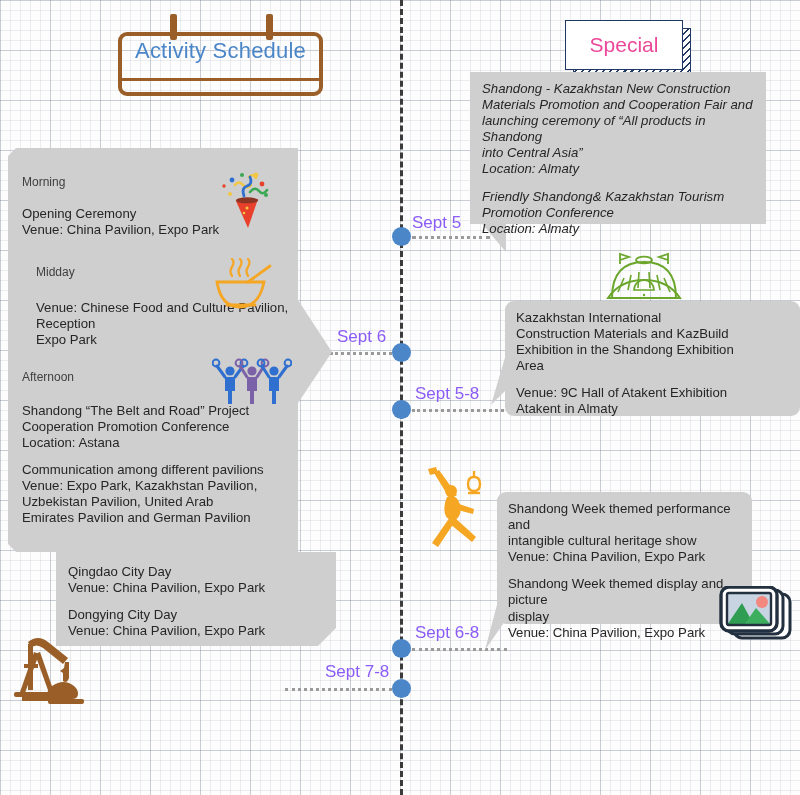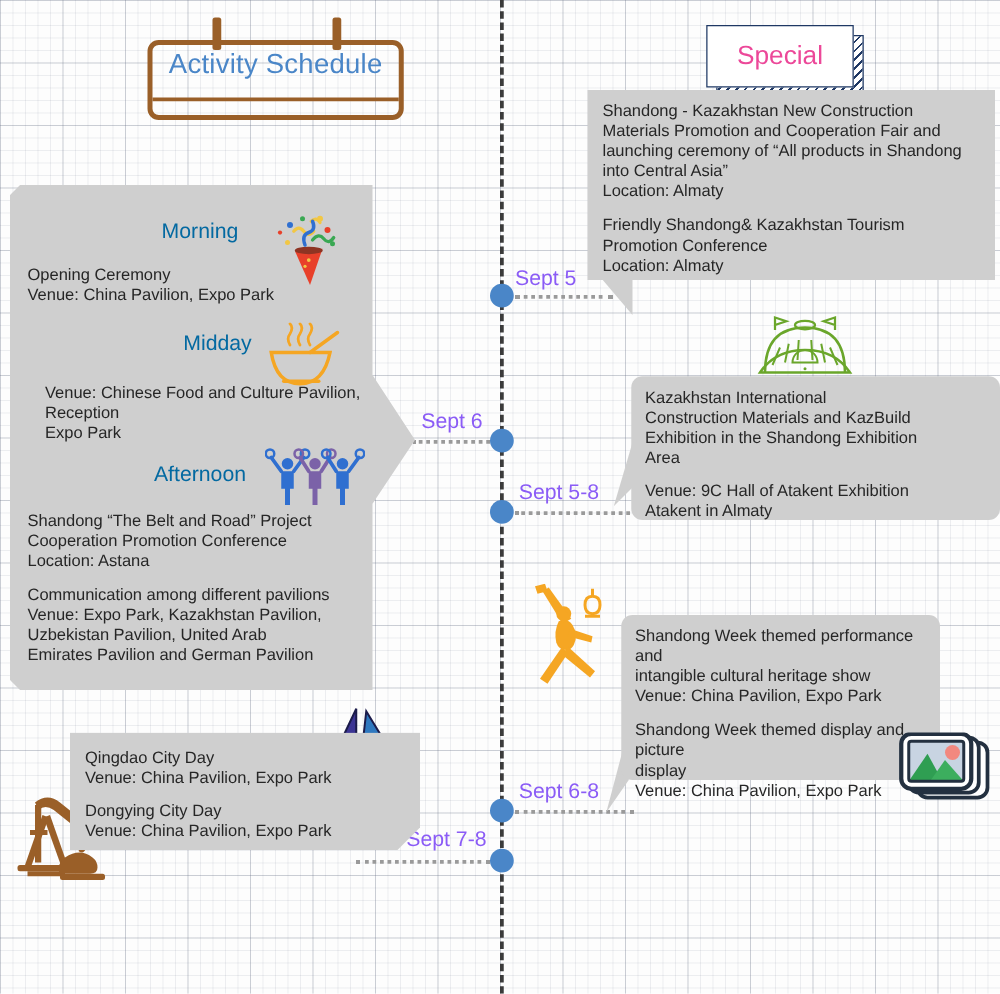--- a/index.html
+++ b/index.html
@@ -66,21 +66,21 @@
 
   
   #left-panel{
     left:8px;top:148px;width:324px;height:404px;
     background:#cfcfcf;
     -webkit-clip-path:polygon(0 8px,0 396px,8px 404px,290px 404px,290px 255px,324px 204px,290px 152px,290px 0,8px 0);
     clip-path:polygon(0 8px,0 396px,8px 404px,290px 404px,290px 255px,324px 204px,290px 152px,290px 0,8px 0);
     border-radius:8px;
   }
   #left-panel .pad{position:absolute;left:14px;top:0;width:276px;}
-  .slot-head{text-align:center;font-size:17px;color:#0369a1;margin:0;}
+  .slot-head{text-align:left;font-size:12px;color:#404040;margin:0;}
 
   
   .callout{position:absolute;}
   .callout .body{position:absolute;left:0;top:0;background:#cfcfcf;border-radius:9px;box-sizing:border-box;}
   .callout .tail{position:absolute;background:#cfcfcf;}
 
   .ico{position:absolute;}
 </style>
 </head>
 <body>
@@ -205,21 +205,21 @@
     </g>
   </svg>
 
   <div class="callout" style="left:470px;top:72px;width:330px;height:185px;">
     <div class="tail" style="left:2px;top:150px;width:0;height:0;background:none;
                 border-left:26px solid #cfcfcf;border-bottom:0;border-top:0;
                 clip-path:none;"></div>
     <svg style="position:absolute;left:-8px;top:140px;" width="60" height="110" viewBox="0 0 60 110">
       <path d="M10 0 L44 0 L44 40 Z" fill="#cfcfcf"></path>
     </svg>
-    <div class="body card" style="left:0;top:0;width:326px;height:152px;padding:9px 8px 16px 12px;border-radius:0;">
+    <div class="body card" style="left:0;top:0;width:296px;height:152px;padding:9px 8px 16px 12px;border-radius:0;font-style:italic;">
       <p>Shandong - Kazakhstan New Construction</p>
       <p>Materials Promotion and Cooperation Fair and</p>
       <p>launching ceremony of “All products in Shandong</p>
       <p>into Central Asia”</p>
       <p>Location: Almaty</p>
       <div class="gap"></div>
       <p>Friendly Shandong&amp; Kazakhstan Tourism</p>
       <p>Promotion Conference</p>
       <p>Location: Almaty</p>
     </div>
@@ -314,21 +314,21 @@
       <path d="M26 26 L12 66 l5 1 L31 28 Z"></path>
       <path d="M32 26 L46 66 l-5 1 L27 28 Z"></path>
       <rect x="6" y="66" width="44" height="5" rx="2"></rect>
       <rect x="14" y="71" width="30" height="4"></rect>
       <rect x="16" y="38" width="14" height="4"></rect>
       <path d="M44 60 q12 -8 22 0 q4 3 4 8 q0 5 -6 5 l-24 0 q-4 -6 4 -13 Z"></path>
       <rect x="40" y="73" width="36" height="5" rx="2"></rect>
     </g>
   </svg>
 
-  <div class="card" style="left:56px;top:586px;width:280px;height:94px;padding:12px 8px 0 12px;
+  <div class="card" style="left:56px;top:552px;width:280px;height:94px;padding:12px 8px 0 12px;
        -webkit-clip-path:polygon(0 0,280px 0,280px 76px,262px 94px,0 94px);
        clip-path:polygon(0 0,280px 0,280px 76px,262px 94px,0 94px);">
     <p>Qingdao City Day</p>
     <p>Venue: China Pavilion, Expo Park</p>
     <div class="gap"></div>
     <p>Dongying City Day</p>
     <p>Venue: China Pavilion, Expo Park</p>
   </div>
 
 </div>

